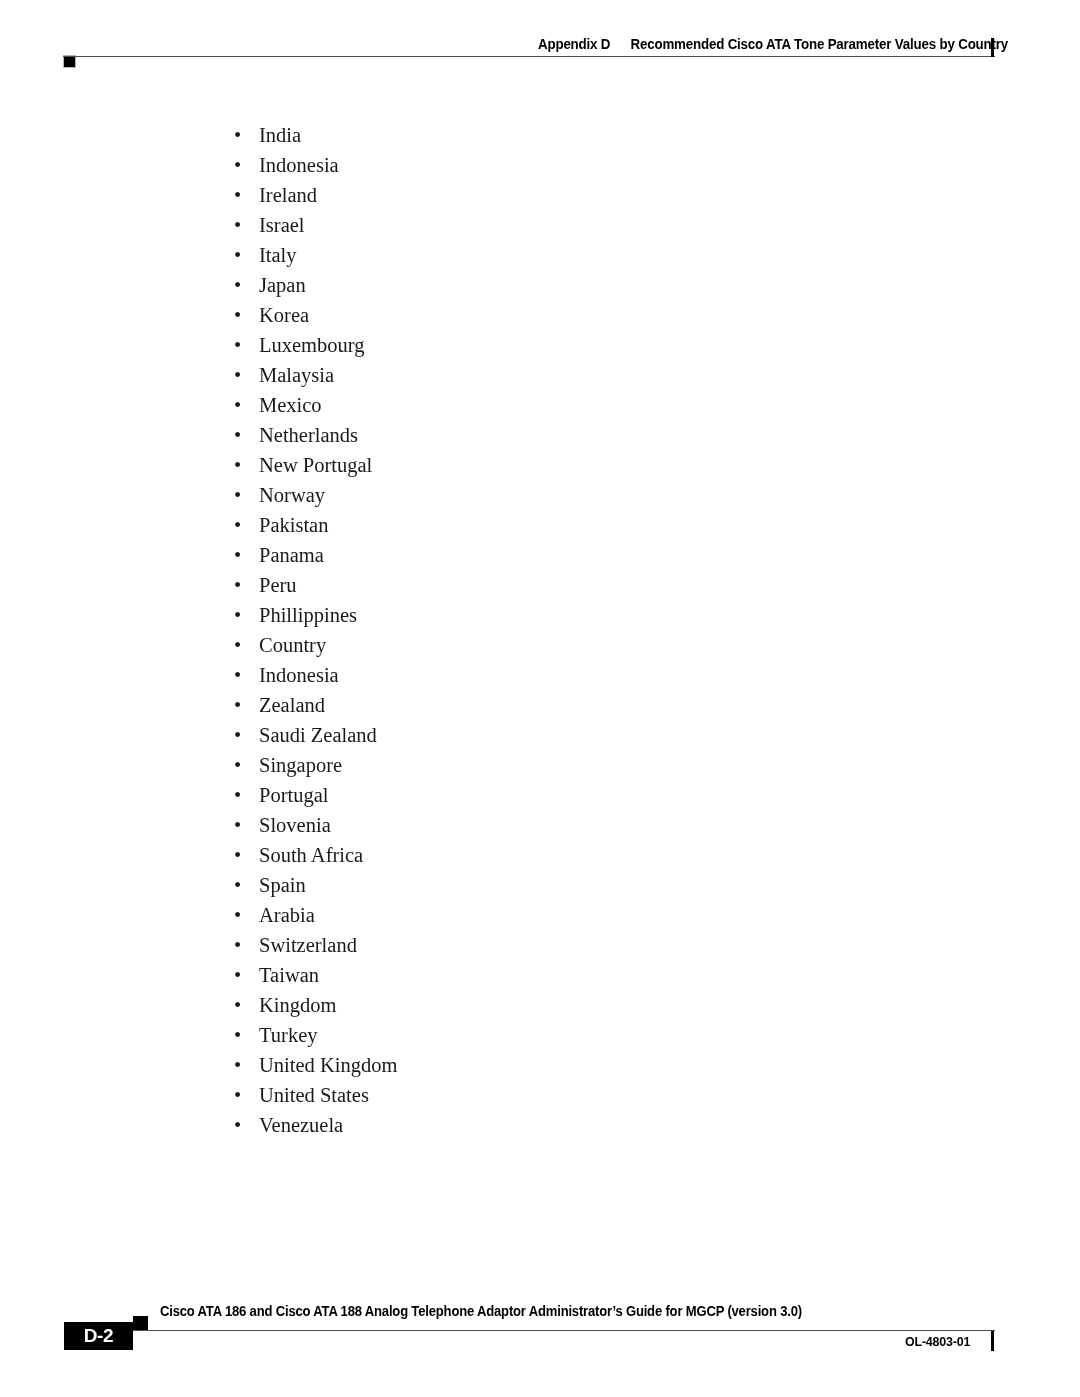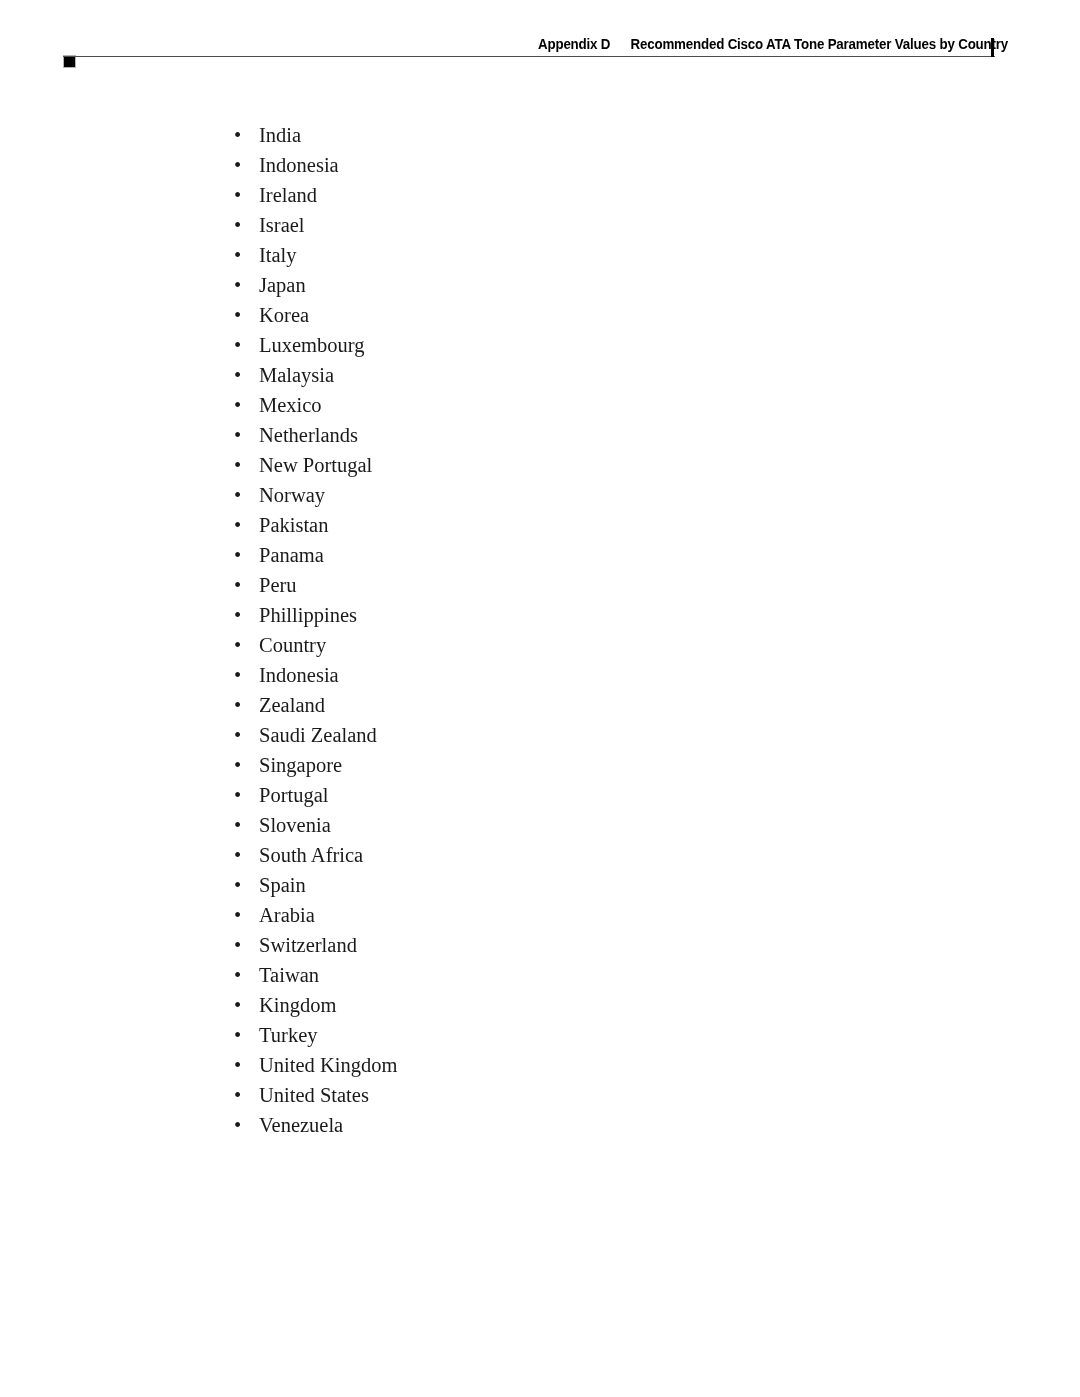--- a/index.html
+++ b/index.html
@@ -225,14 +225,24 @@
         <li><span class="bullet">•</span><span>Switzerland</span></li>
         <li><span class="bullet">•</span><span>Taiwan</span></li>
         <li><span class="bullet">•</span><span>Kingdom</span></li>
         <li><span class="bullet">•</span><span>Turkey</span></li>
         <li><span class="bullet">•</span><span>United Kingdom</span></li>
         <li><span class="bullet">•</span><span>United States</span></li>
         <li><span class="bullet">•</span><span>Venezuela</span></li>
       </ul>
   </div>
 
+  <div class="footer">
+    <div class="footer-title">Cisco ATA 186 and Cisco ATA 188 Analog Telephone Adaptor Administrator’s Guide for MGCP (version 3.0)</div>
+    <div class="footer-square"></div>
+    <div class="footer-rule"></div>
+    <div class="footer-pagebox">
+      <div class="footer-pagenum">D-2</div>
+    </div>
+    <div class="footer-docid">OL-4803-01</div>
+    <div class="footer-tick"></div>
+  </div>
 
 </div>
 
 </body></html>

